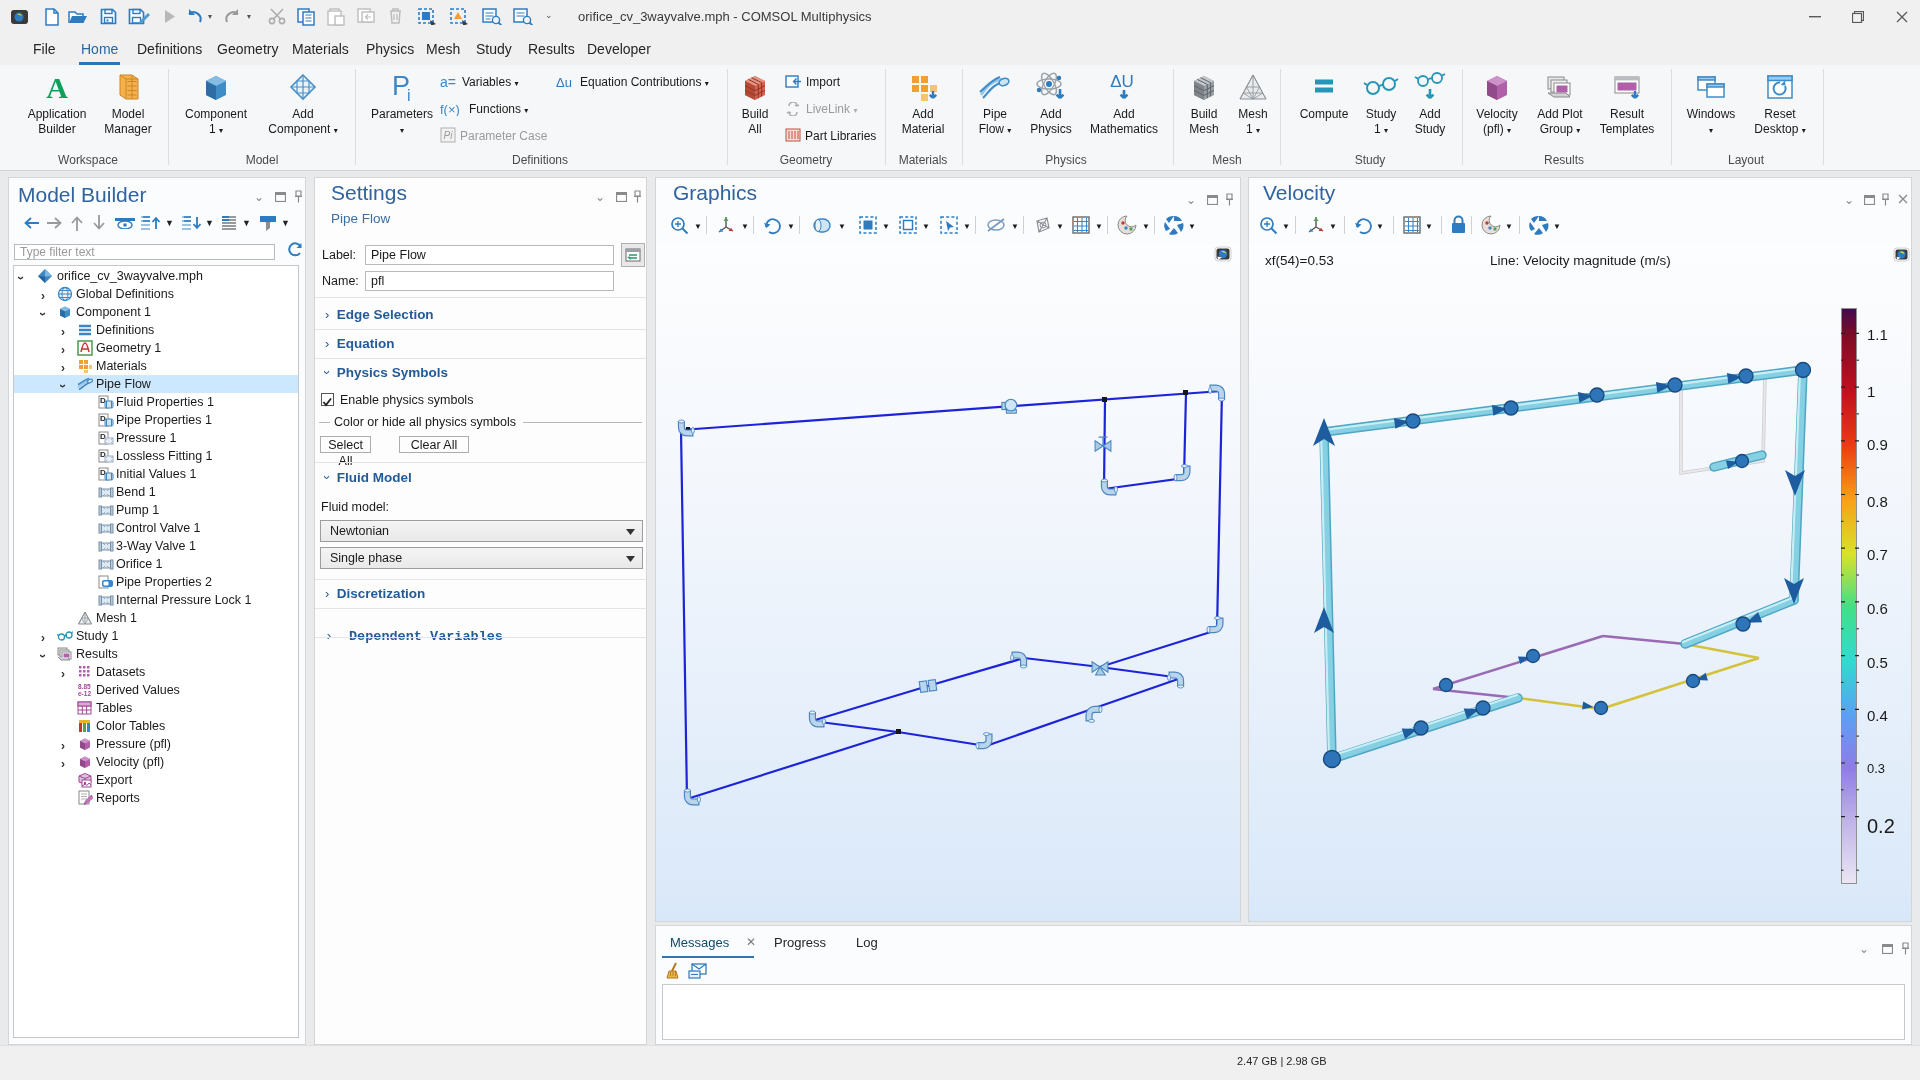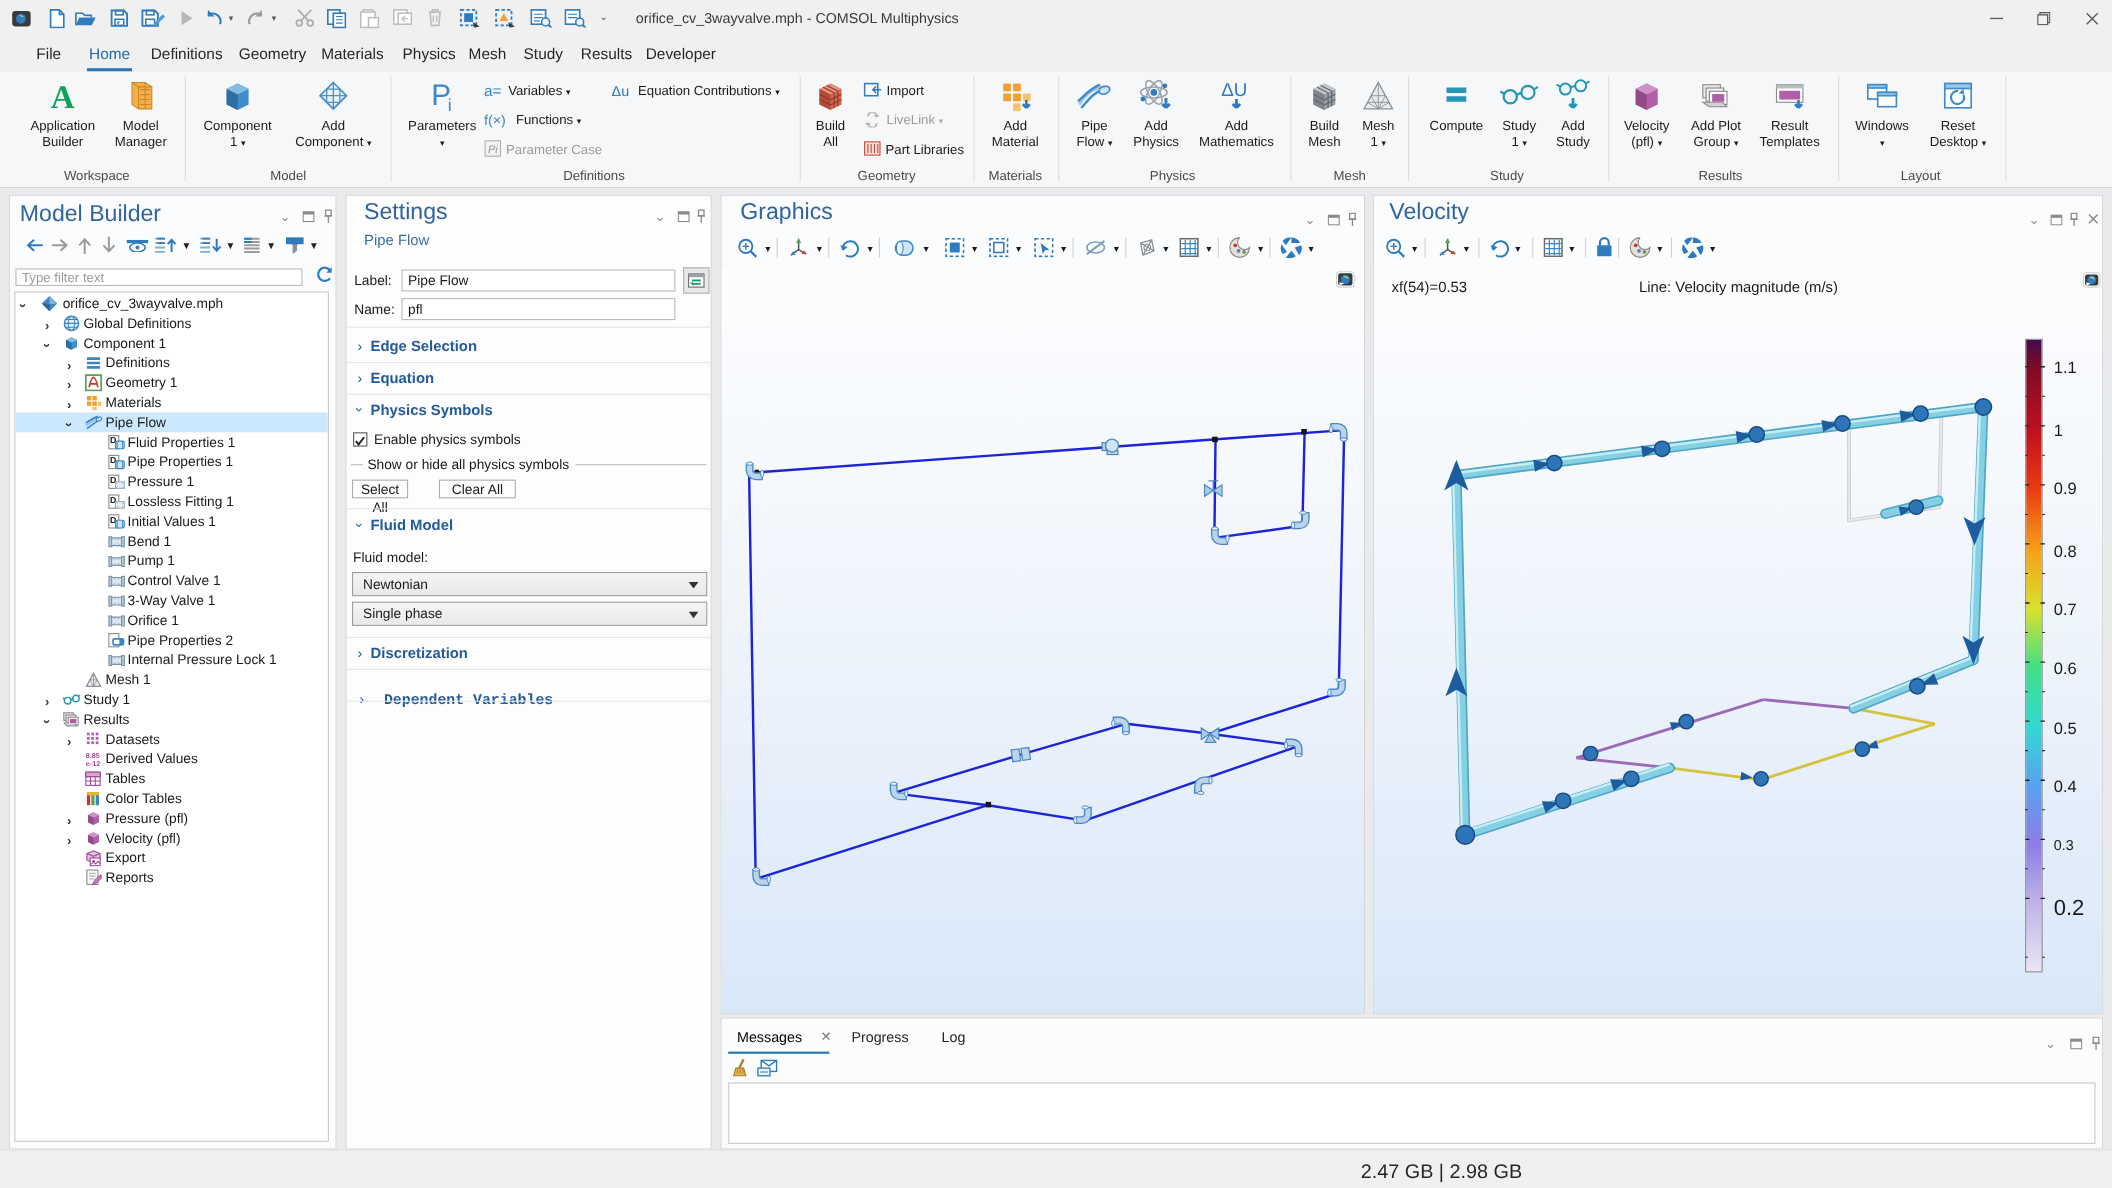--- a/index.html
+++ b/index.html
@@ -715,21 +715,21 @@
    <div class="abs sec-head" style="left:10px;top:129px;"><span class="sec-arrow" style="font-size:13px">›</span>&nbsp;&nbsp;Edge Selection</div>
    <div class="divider" style="top:151px"></div>
    <div class="abs sec-head" style="left:10px;top:158px;"><span class="sec-arrow" style="font-size:13px">›</span>&nbsp;&nbsp;Equation</div>
    <div class="divider" style="top:180px"></div>
    <div class="abs sec-head" style="left:10px;top:187px;"><span class="sec-arrow" style="font-size:13px;display:inline-block;transform:rotate(90deg)">›</span>&nbsp;&nbsp;Physics Symbols</div>
    <div class="abs" style="left:6px;top:215px;width:13px;height:13px;background:#fff;border:1.4px solid #555;"><svg width="11" height="11">
           <path d="M1.5 5 L4 8 L9 1.5" stroke="#222" stroke-width="1.8" fill="none"></path>
         </svg></div>
    <div class="abs" style="left:25px;top:215px;font-size:12.5px;">Enable physics symbols</div>
    <div class="abs" style="left:4px;top:244px;width:11px;height:1px;background:#b8b8b8;"></div>
-   <div class="abs" style="left:19px;top:237px;font-size:12.5px;">Show or hide all physics symbols</div>
+   <div class="abs" style="left:19px;top:237px;font-size:12.5px;">Color or hide all physics symbols</div>
    <div class="abs" style="left:208px;top:244px;width:119px;height:1px;background:#b8b8b8;"></div>
    <div class="btn" style="left:5px;top:258px;width:51px;height:17px;line-height:16px;">Select All</div>
    <div class="btn" style="left:84px;top:258px;width:70px;height:17px;line-height:16px;">Clear All</div>
    <div class="divider" style="top:284px"></div>
    <div class="abs sec-head" style="left:10px;top:292px;"><span class="sec-arrow" style="font-size:13px;display:inline-block;transform:rotate(90deg)">›</span>&nbsp;&nbsp;Fluid Model</div>
    <div class="abs" style="left:6px;top:322px;font-size:12.5px;">Fluid model:</div>
    <div class="dropdown" style="left:5px;top:342px;width:323px;height:22px;line-height:20px;padding-left:9px;">Newtonian<svg class="abs" style="right:7px;top:8px" width="9" height="6">
           <path d="M0 0 L9 0 L4.5 6 Z" fill="#333"></path>
         </svg></div>
    <div class="dropdown" style="left:5px;top:369px;width:323px;height:22px;line-height:20px;padding-left:9px;">Single phase<svg class="abs" style="right:7px;top:8px" width="9" height="6">
@@ -1132,21 +1132,21 @@
    <div class="abs" style="left:618px;top:302px;font-size:15px;">0.7</div>
    <div class="abs" style="left:618px;top:356px;font-size:15px;">0.6</div>
    <div class="abs" style="left:618px;top:410px;font-size:15px;">0.5</div>
    <div class="abs" style="left:618px;top:463px;font-size:15px;">0.4</div>
    <div class="abs" style="left:618px;top:517px;font-size:13px;">0.3</div>
    <div class="abs" style="left:618px;top:571px;font-size:20px;">0.2</div>
   </div>
 </div>
 
 <div class="panel" id="msgpanel" style="left:655px; top:925px; width:1257px; height:120px;">
-  <div class="tab" style="left:14px; top:9px; color:#000000;">Messages</div>
+  <div class="tab" style="left:14px; top:9px; color:#0c4a6e;">Messages</div>
   <div class="tab" style="left:90px; top:9px; color:#7a7a7a; font-size:12px;">✕</div>
   <div class="tab" style="left:118px; top:9px;">Progress</div>
   <div class="tab" style="left:200px; top:9px;">Log</div>
   <div style="position:absolute; left:6px; top:30px; width:92px; height:2px; background:#2e75b6;"></div>
   <div id="msg-toolbar">
    <svg class="abs" style="left:10px;top:36px" width="15" height="18">
         <path d="M10 1 L6 9" stroke="#b07820" stroke-width="2"></path>
         <path d="M3 9 h7 l2 7 h-11 Z" fill="#e8b44c" stroke="#b07820" stroke-width="1"></path>
         <path d="M4.5 10 v4 M7 10 v4 M9.5 10 v4" stroke="#b07820" stroke-width=".8"></path>
       </svg>
@@ -1162,14 +1162,14 @@
       <rect x="0.5" y="0.5" width="10" height="9" fill="none" stroke="#8a8a8a" stroke-width="1.2"></rect>
       <rect x="0.5" y="0.5" width="10" height="2.5" fill="#8a8a8a"></rect>
     </svg>
   <svg class="abs" style="left:1245px;top:16px" width="9" height="13">
       <path d="M2 1 h5 v5 h-5 Z M1 6.5 h7 M4.5 6.5 v6" stroke="#8a8a8a" stroke-width="1.2" fill="none"></path>
     </svg>
   <div style="position:absolute; left:6px; top:58px; width:1243px; height:56px; background:#fff; border:1px solid #c8c9cb;"></div>
 </div>
 
 <div id="statusbar">
-  <div style="position:absolute; left:1237px; top:9px; font-size:18px; color:#262626;">2.47 GB | 2.98 GB</div>
+  <div style="position:absolute; left:1237px; top:9px; font-size:11px; color:#262626;">2.47 GB | 2.98 GB</div>
 </div>
 
 </body></html>

